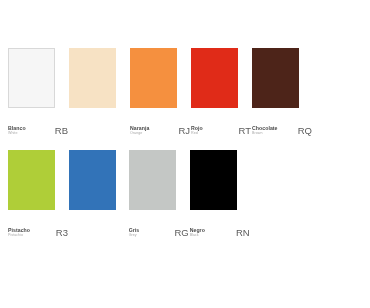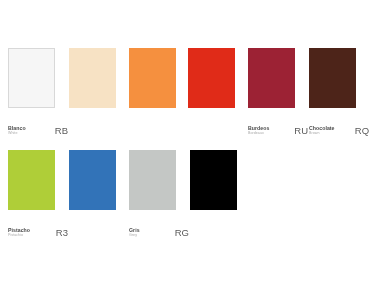--- a/index.html
+++ b/index.html
@@ -115,32 +115,36 @@
             <div class="name-en">White</div>
           </div>
           <div class="swatch-code">RB</div>
         </div>
       </div>
       <div class="swatch-cell">
         <div class="swatch-chip" style="background: rgb(247, 226, 196);"></div>
       </div>
       <div class="swatch-cell">
         <div class="swatch-chip" style="background: rgb(245, 144, 63);"></div>
+        <div class="swatch-caption">
+          <div class="caption-names">
+            <div class="name-es">Naranja</div>
+            <div class="name-en">Orange</div>
+          </div>
+          <div class="swatch-code">RJ</div>
+        </div>
       </div>
       <div class="swatch-cell">
         <div class="swatch-chip" style="background: rgb(224, 43, 24);"></div>
-      </div>
-      <div class="swatch-cell">
-        <div class="swatch-chip" style="background: rgb(156, 34, 52);"></div>
         <div class="swatch-caption">
           <div class="caption-names">
-            <div class="name-es">Burdeos</div>
-            <div class="name-en">Bordeaux</div>
+            <div class="name-es">Rojo</div>
+            <div class="name-en">Red</div>
           </div>
-          <div class="swatch-code">RU</div>
+          <div class="swatch-code">RT</div>
         </div>
       </div>
       <div class="swatch-cell">
         <div class="swatch-chip" style="background: rgb(77, 36, 25);"></div>
         <div class="swatch-caption">
           <div class="caption-names">
             <div class="name-es">Chocolate</div>
             <div class="name-en">Brown</div>
           </div>
           <div class="swatch-code">RQ</div>
@@ -167,18 +171,25 @@
         <div class="swatch-caption">
           <div class="caption-names">
             <div class="name-es">Gris</div>
             <div class="name-en">Grey</div>
           </div>
           <div class="swatch-code">RG</div>
         </div>
       </div>
       <div class="swatch-cell">
         <div class="swatch-chip" style="background: rgb(0, 0, 0);"></div>
+        <div class="swatch-caption">
+          <div class="caption-names">
+            <div class="name-es">Negro</div>
+            <div class="name-en">Black</div>
+          </div>
+          <div class="swatch-code">RN</div>
+        </div>
       </div>
       <div class="empty-cell"></div>
       <div class="empty-cell"></div>
     </div>
 
 </div>
 
 </body></html>

